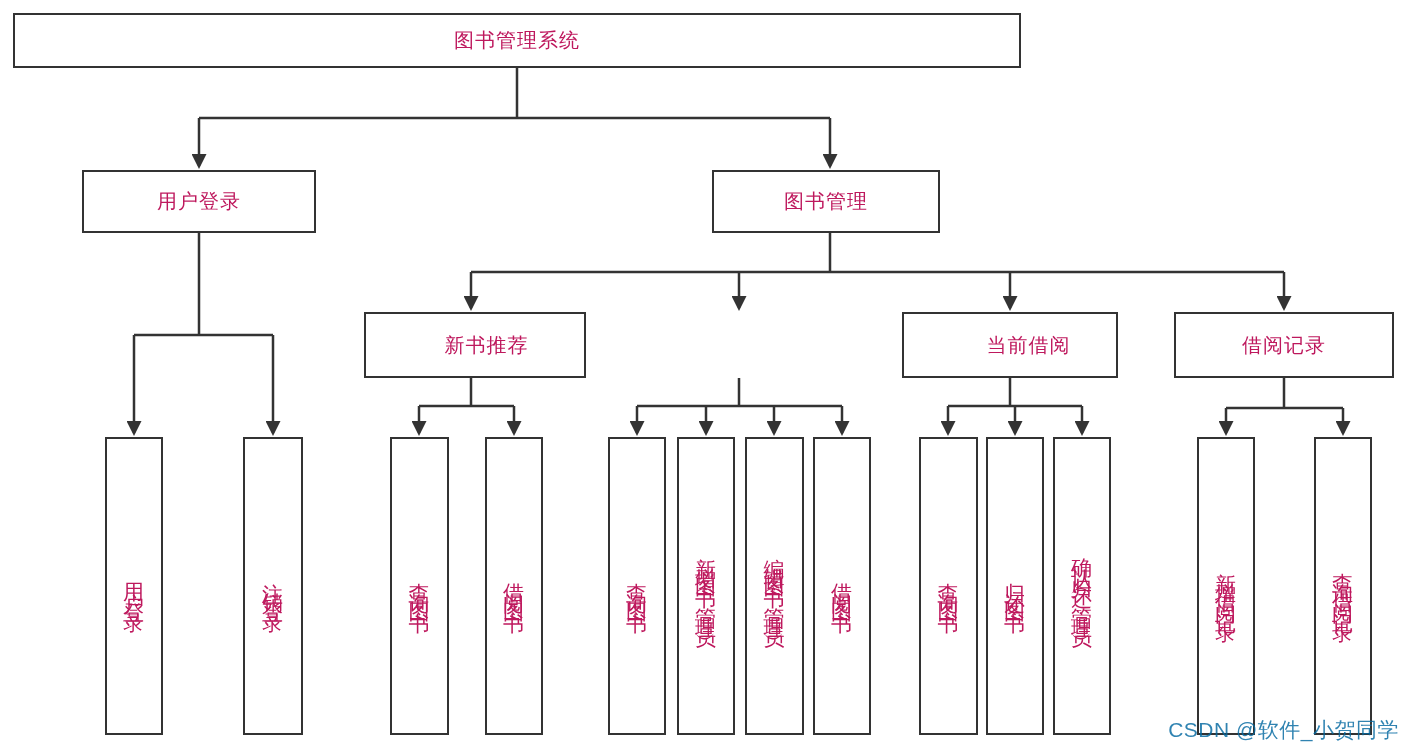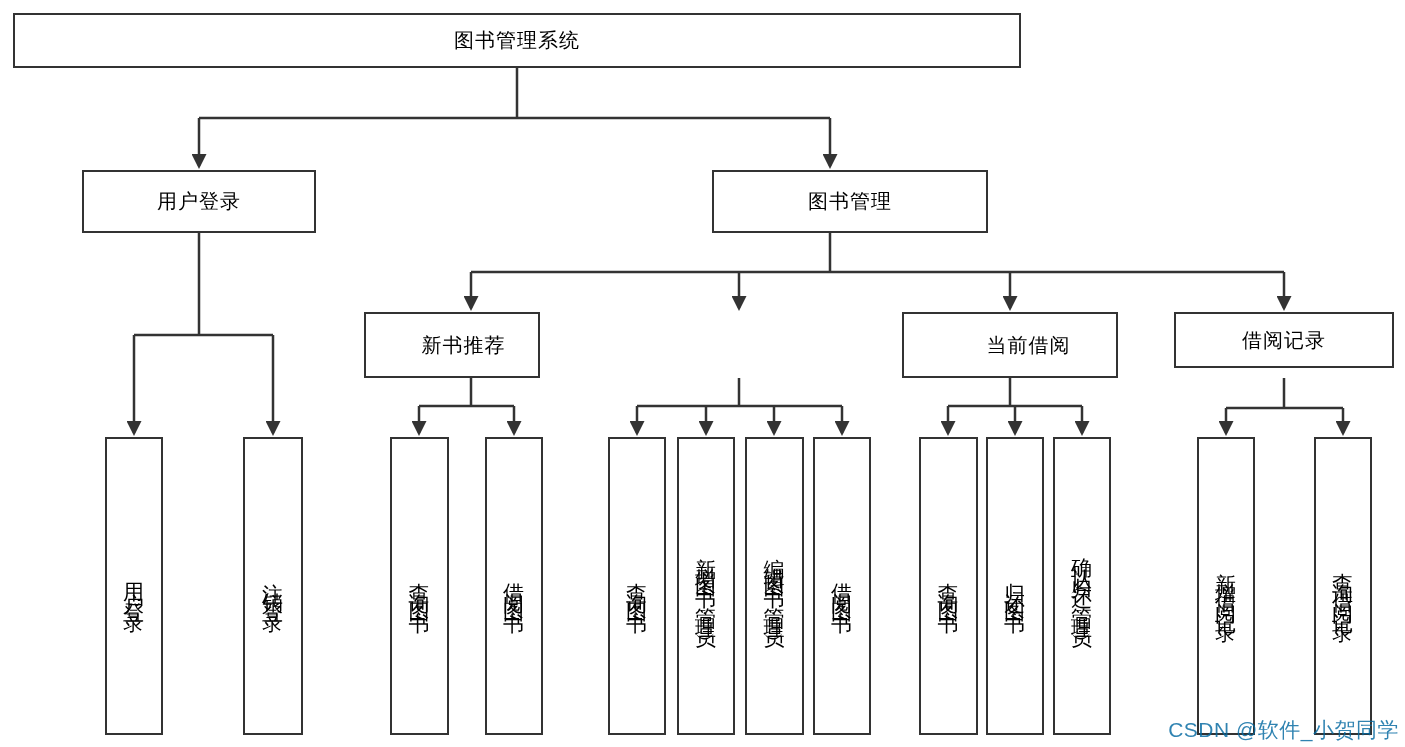--- a/index.html
+++ b/index.html
@@ -18,21 +18,21 @@
     z-index: 1;
   }
   .box {
     position: absolute;
     background: #ffffff;
     border: 2.5px solid #333333;
     box-sizing: border-box;
     display: flex;
     align-items: center;
     justify-content: center;
-    color: #000000;
+    color: #be185d;
     z-index: 2;
   }
   .box.h .lbl {
     font-size: 20px;
     letter-spacing: 1px;
     white-space: nowrap;
   }
   .box.v .lbl {
     writing-mode: vertical-rl;
     text-orientation: mixed;
@@ -101,31 +101,31 @@
     </g>
   </svg>
 
   <div class="box h" style="left:13px; top:13px; width:1008px; height:55px;">
     <span class="lbl">图书管理系统</span>
   </div>
 
   <div class="box h" style="left:82px; top:170px; width:234px; height:63px;">
     <span class="lbl">用户登录</span>
   </div>
-  <div class="box h" style="left:712px; top:170px; width:276px; height:63px;">
+  <div class="box h" style="left:712px; top:170px; width:228px; height:63px;">
     <span class="lbl">图书管理</span>
   </div>
 
-  <div class="box h" style="left:364px; top:312px; width:176px; height:66px;padding-left:23px;">
+  <div class="box h" style="left:364px; top:312px; width:222px; height:66px;padding-left:23px;">
     <span class="lbl">新书推荐</span>
   </div>
   <div class="box h" style="left:902px; top:312px; width:216px; height:66px;padding-left:37px;">
     <span class="lbl">当前借阅</span>
   </div>
-  <div class="box h" style="left:1174px; top:312px; width:220px; height:56px;">
+  <div class="box h" style="left:1174px; top:312px; width:220px; height:66px;">
     <span class="lbl">借阅记录</span>
   </div>
 
   <div class="box v" style="left:105px; top:437px; width:58px; height:298px;">
     <span class="lbl">用户登录</span>
   </div>
   <div class="box v" style="left:243px; top:437px; width:60px; height:298px;">
     <span class="lbl">注销登录</span>
   </div>
 

